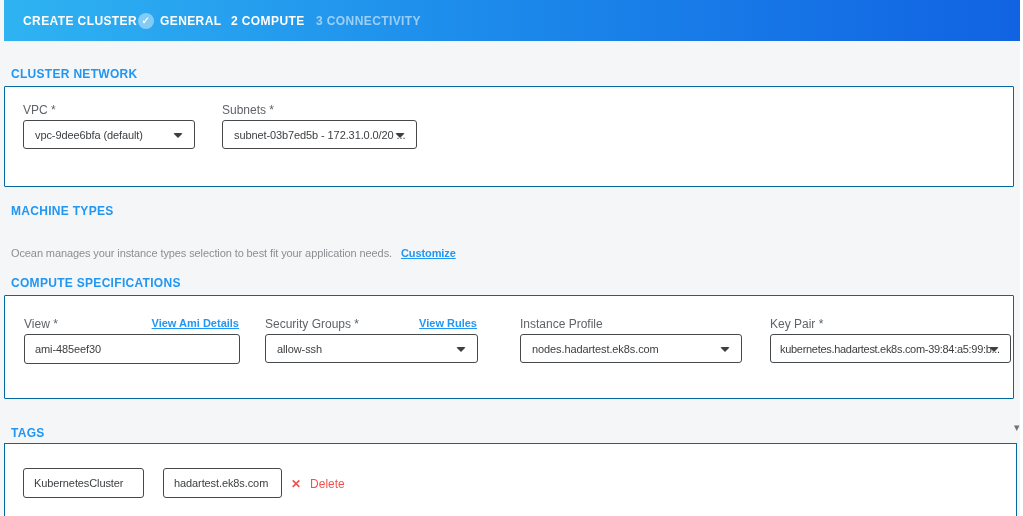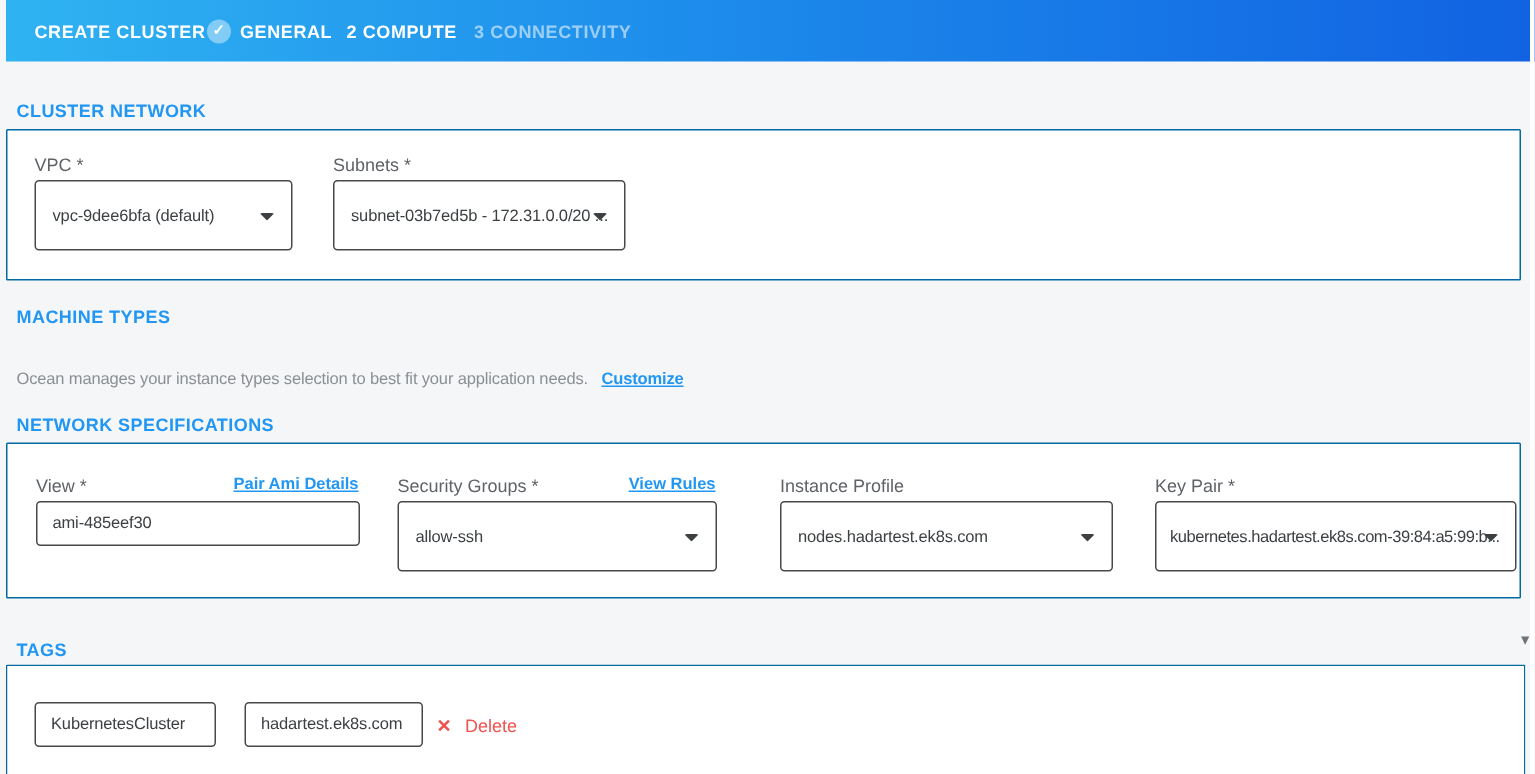--- a/index.html
+++ b/index.html
@@ -65,21 +65,21 @@
   
   .field { position:absolute; }
   .field-label {
     position:absolute; left:0; top:0;
     font-size:12px; color:#5f6368; white-space:nowrap;
   }
   .field-link {
     position:absolute; right:1px; top:0; font-size:11px; white-space:nowrap;
   }
   .control {
-    position:absolute; left:0; top:17px; width:100%; height:47px;
+    position:absolute; left:0; top:17px; width:100%; height:29px;
     border:1.5px solid #46494c; border-radius:3px; background:#fff;
     font-size:11px; color:#3d4043; letter-spacing:-.1px;
   }
   .select-box {
     display:flex; align-items:center; cursor:pointer;
     padding:0 26px 0 11px; overflow:hidden; white-space:nowrap;
   }
   .caret {
     position:absolute; right:11px; top:50%; margin-top:-2px;
     width:0; height:0;
@@ -154,27 +154,27 @@
     </div>
   </div>
 
   <div class="section-heading h-machine-types">MACHINE TYPES</div>
 
   <div class="description">
     <span>Ocean manages your instance types selection to best fit your application needs.</span>
     <a>Customize</a>
   </div>
 
-  <div class="section-heading h-instance-specs">NETWORK SPECIFICATIONS</div>
+  <div class="section-heading h-instance-specs">COMPUTE SPECIFICATIONS</div>
 
   <div class="card card2">
 
     <div class="field" style="left:19px; top:21px; width:216px;">
       <span class="field-label">View *</span>
-      <a class="field-link">Pair Ami Details</a>
+      <a class="field-link">View Ami Details</a>
       <input class="control text-input" type="text" value="ami-485eef30" style="">
     </div>
 
     <div class="field" style="left:260px; top:21px; width:213px;">
       <span class="field-label">Security Groups *</span>
       <a class="field-link">View Rules</a>
       <div class="control select-box">
         <span>allow-ssh</span>
         <span class="caret"></span>
       </div>

